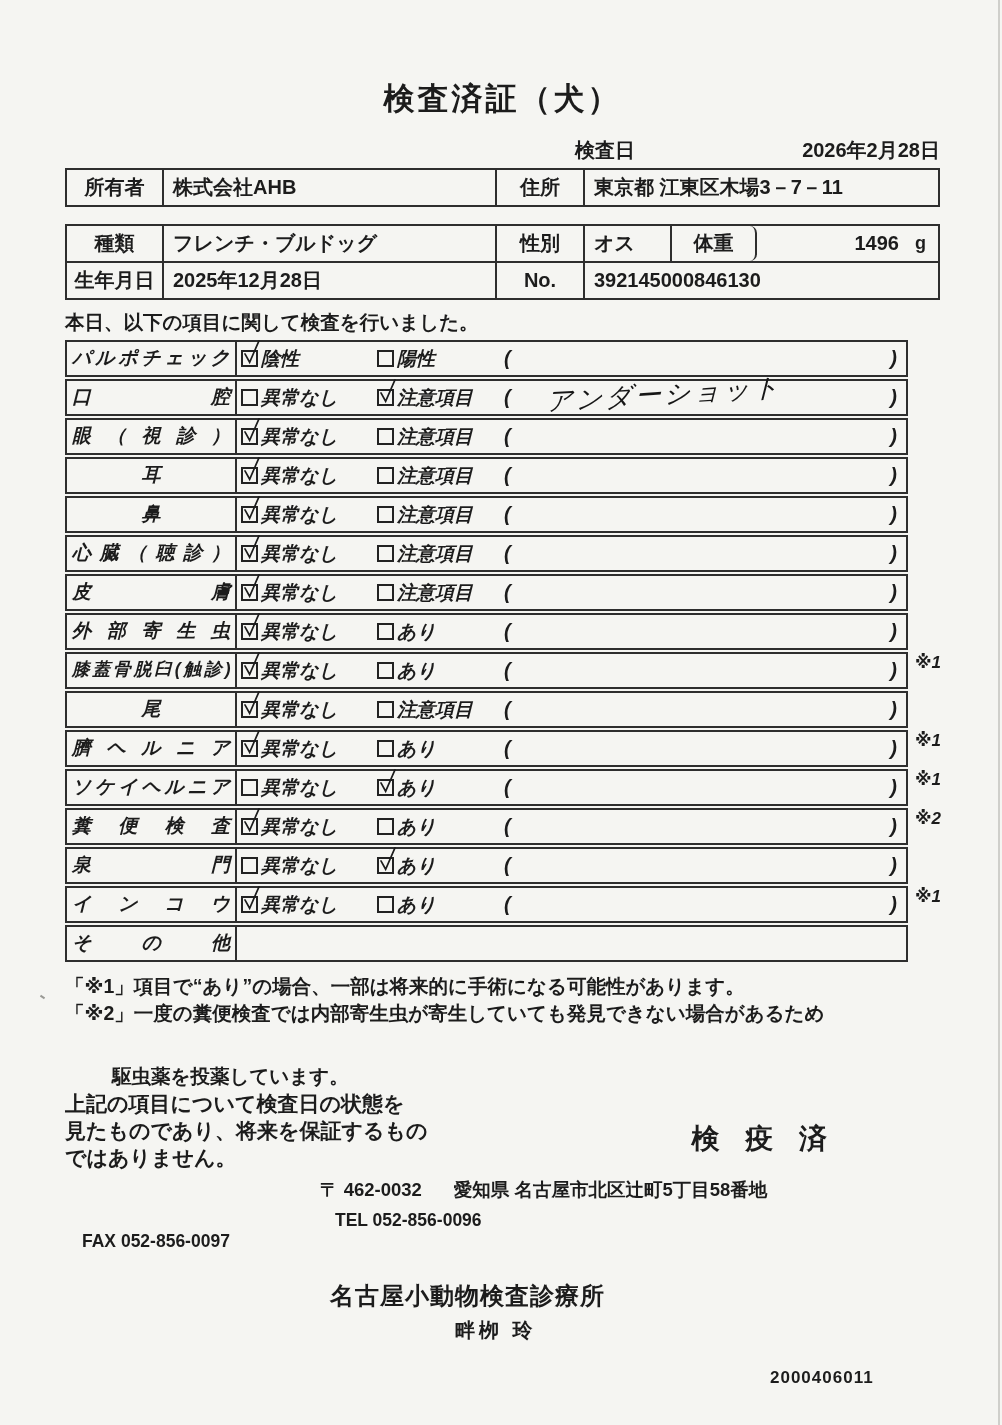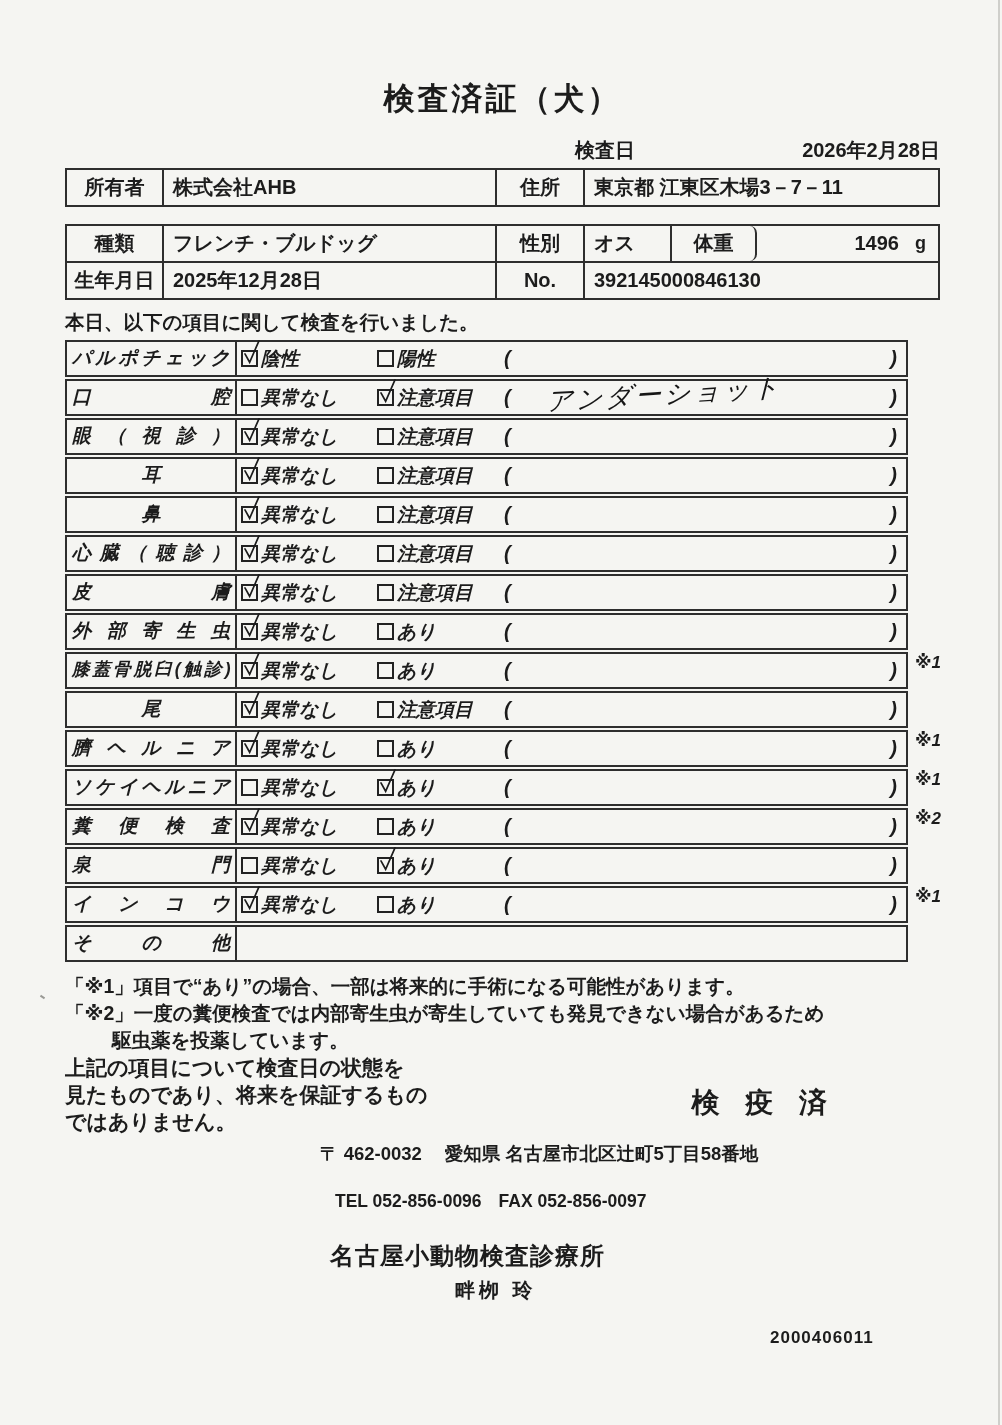--- a/index.html
+++ b/index.html
@@ -71,32 +71,32 @@
     padding-right:9px;position:relative;font-size:20px;font-weight:600;}
   .hand{
     position:absolute;left:42px;top:-9px;
     font-size:26px;font-weight:500;letter-spacing:3px;
     transform:rotate(-3.5deg) skewX(-4deg);
     white-space:nowrap;color:#161616;
   }
 
   
   .footnotes{margin-top:11px;font-size:19.5px;font-weight:600;line-height:27px;}
-  .fn-indent{padding-left:47px;}
+  .fn-indent{padding-left:47px;margin-top:36px;}
 
   
   .bottom-row{display:flex;margin-top:0;}
   .disclaimer{font-size:21px;font-weight:600;line-height:27px;}
   .stamp{margin-left:auto;margin-right:104px;margin-top:30px;
     font-size:28px;font-weight:700;letter-spacing:9px;white-space:nowrap;}
 
   .addr-line{margin-top:6px;font-size:18.5px;font-weight:600;display:flex;}
   .addr-postal{margin-left:255px;}
-  .addr-text{margin-left:23px;}
-  .tel-line{margin-top:25px;font-size:17.5px;font-weight:600;display:flex;}
+  .addr-text{margin-left:32px;}
+  .tel-line{margin-top:8px;font-size:17.5px;font-weight:600;display:flex;flex-direction:column;}
   .tel{margin-left:270px;}
   .fax{margin-left:17px;}
   .clinic-name{margin-top:28px;margin-left:265px;font-size:24px;font-weight:700;letter-spacing:1px;}
   .examiner{margin-top:5px;margin-left:390px;font-size:20px;font-weight:600;letter-spacing:4px;}
   .doc-number{margin-top:24px;margin-left:705px;font-size:17px;font-weight:600;letter-spacing:1px;}
   .speck{position:absolute;left:40px;top:996px;width:5px;height:2px;background:#9a9a96;transform:rotate(35deg);}
 </style>
 </head>
 <body>
 

